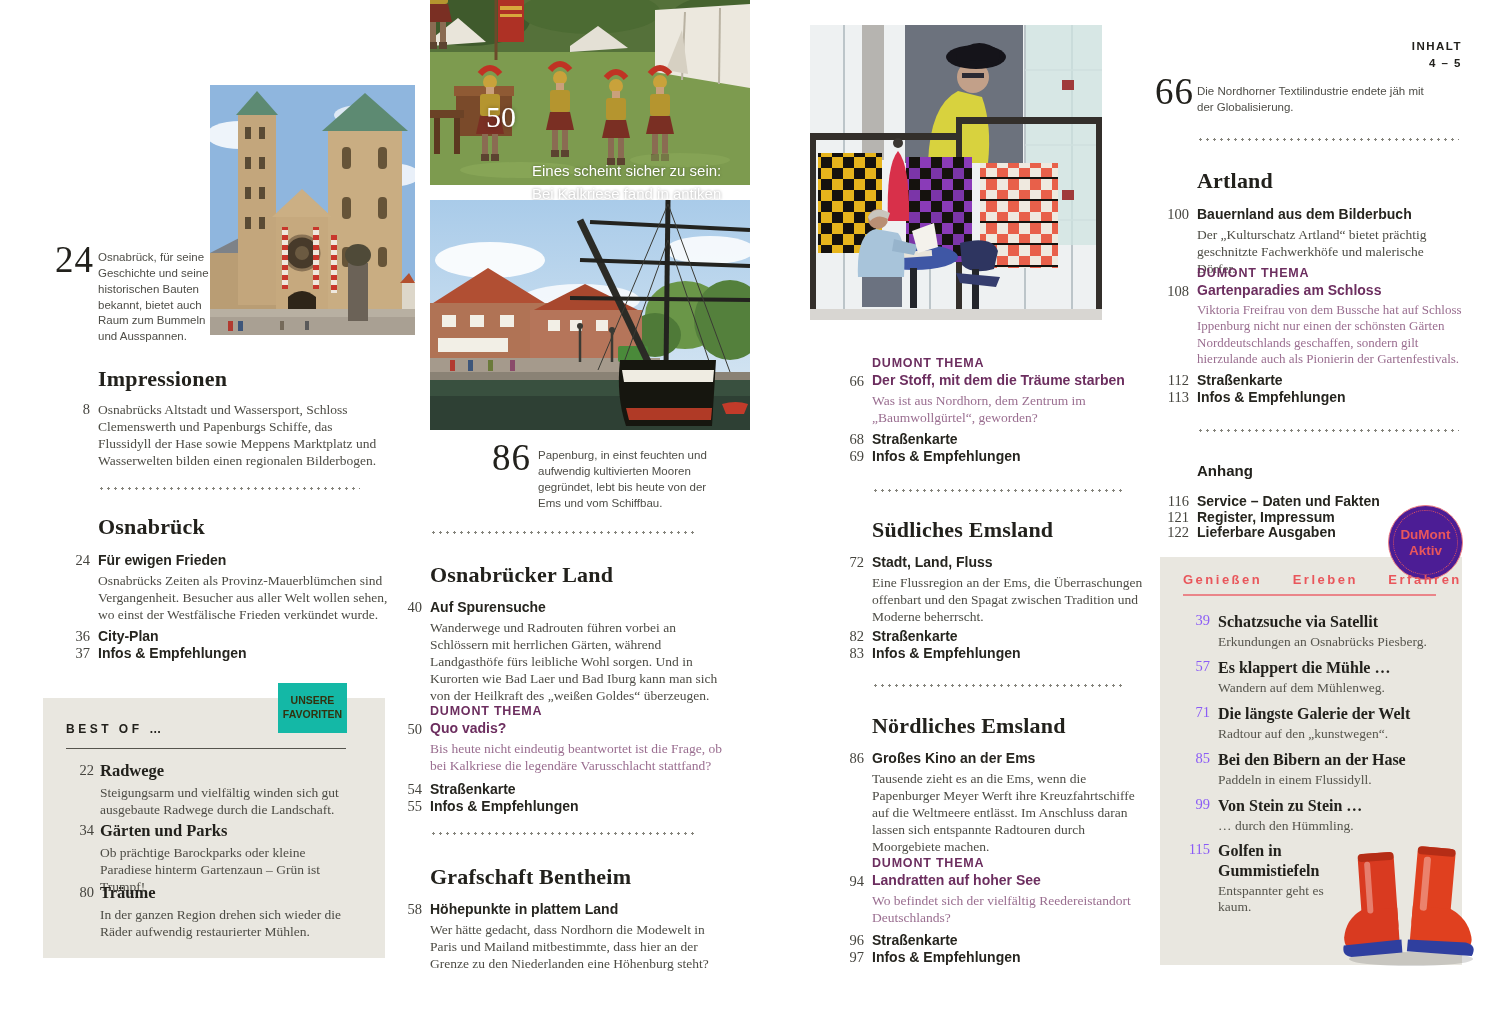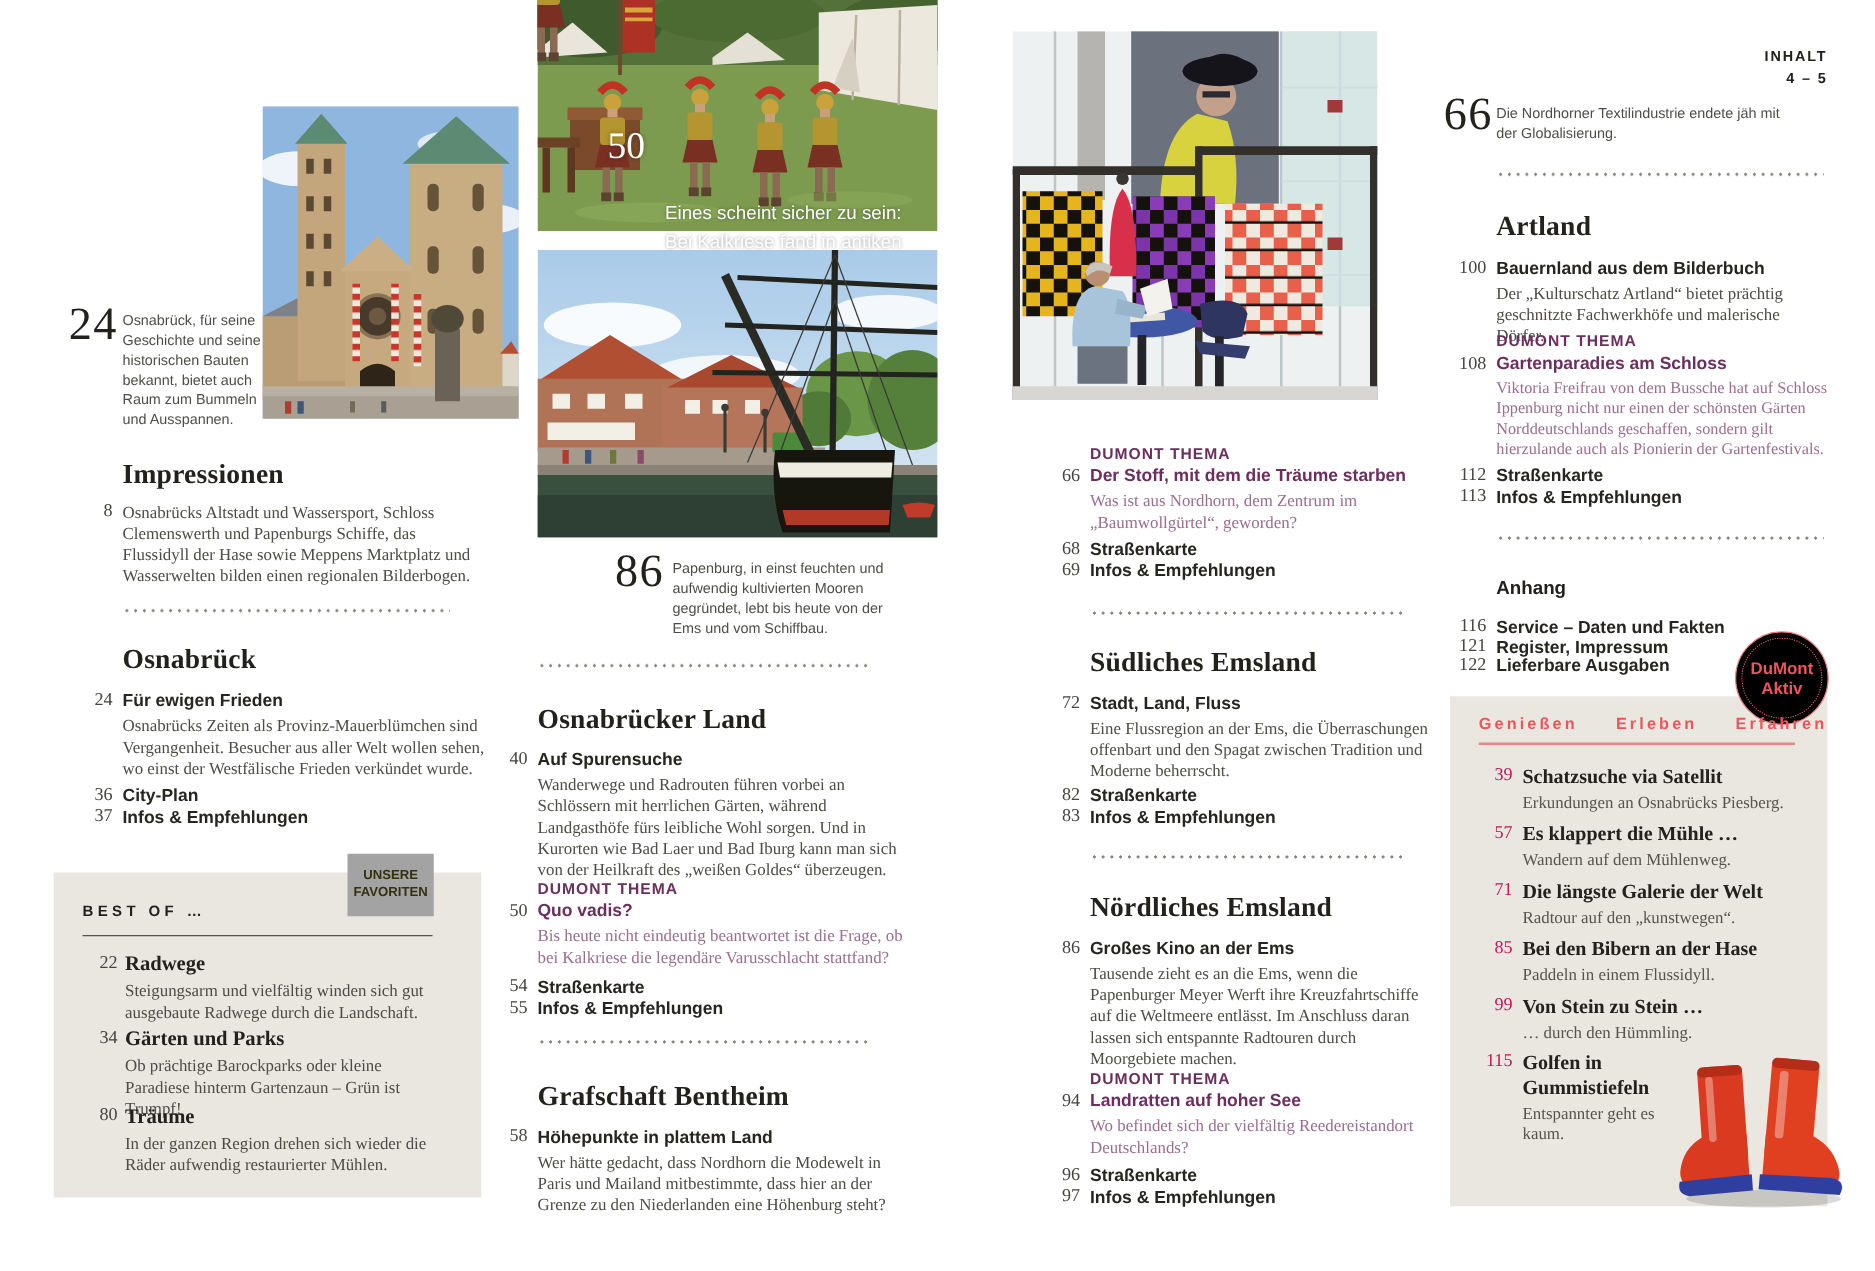--- a/index.html
+++ b/index.html
@@ -40,41 +40,41 @@
 
   
   .graybox{background:#e9e7e0;}
   .bo-label{font-size:12px;font-weight:bold;letter-spacing:3.5px;color:#22211c;}
   .bo-rule{height:1px;background:#55544d;}
   .bo-title{font-family:"Liberation Serif",serif;font-size:16.5px;font-weight:bold;color:#22211c;line-height:1.15;}
   .bo-pg{position:absolute;left:-34px;width:28px;text-align:right;
          font-family:"Liberation Serif",serif;font-size:14.5px;color:#45443e;}
 
   
-  .badge{background:#a3a3a3;color:#33320f;font-size:10.5px;font-weight:bold;
+  .badge{background:#14b8a6;color:#33320f;font-size:10.5px;font-weight:bold;
          text-align:center;line-height:1.3;display:flex;align-items:center;justify-content:center;}
 
   
   .ph-num{font-family:"Liberation Serif",serif;font-size:30px;color:#fff;text-shadow:0 0 4px rgba(0,0,0,.35);}
   .ph-lines{font-size:15px;color:#fff;line-height:1.5;text-shadow:0 0 3px rgba(0,0,0,.4);margin-top:48px;}
 
   
-  .stamp{border:1.5px solid #ef7d81;border-radius:50%;background:#000000;
+  .stamp{border:1.5px solid #ef7d81;border-radius:50%;background:#4c1d95;
          box-sizing:border-box;display:flex;align-items:center;justify-content:center;}
   .stamp-inner{position:absolute;inset:4px;border:1.3px dotted #e9565b;border-radius:50%;
          display:flex;flex-direction:column;align-items:center;justify-content:center;}
   .stamp-inner span{color:#e9565b;font-weight:bold;font-size:13.5px;line-height:1.15;}
 
   
   .tabs span{color:#e9565b;font-weight:bold;font-size:13px;letter-spacing:2.5px;margin-right:26px;}
   .red-rule{height:2px;background:#ea8589;}
   .ak-title{font-family:"Liberation Serif",serif;font-size:16px;font-weight:bold;color:#22211c;line-height:1.25;}
   .ak-desc{font-family:"Liberation Serif",serif;font-size:13.5px;color:#56554d;line-height:16px;margin-top:2px;}
   .ak-pg{position:absolute;left:-38px;width:30px;text-align:right;
-         font-family:"Liberation Serif",serif;font-size:14.5px;color:#be185d;}
+         font-family:"Liberation Serif",serif;font-size:14.5px;color:#8b5cf6;}
 
   svg{display:block;}
 </style>
 </head>
 <body>
 
 <div class="abs pagehead" style="left:1352px;top:38px;">
   <div>INHALT</div>
   <div>4 – 5</div>
 </div>

